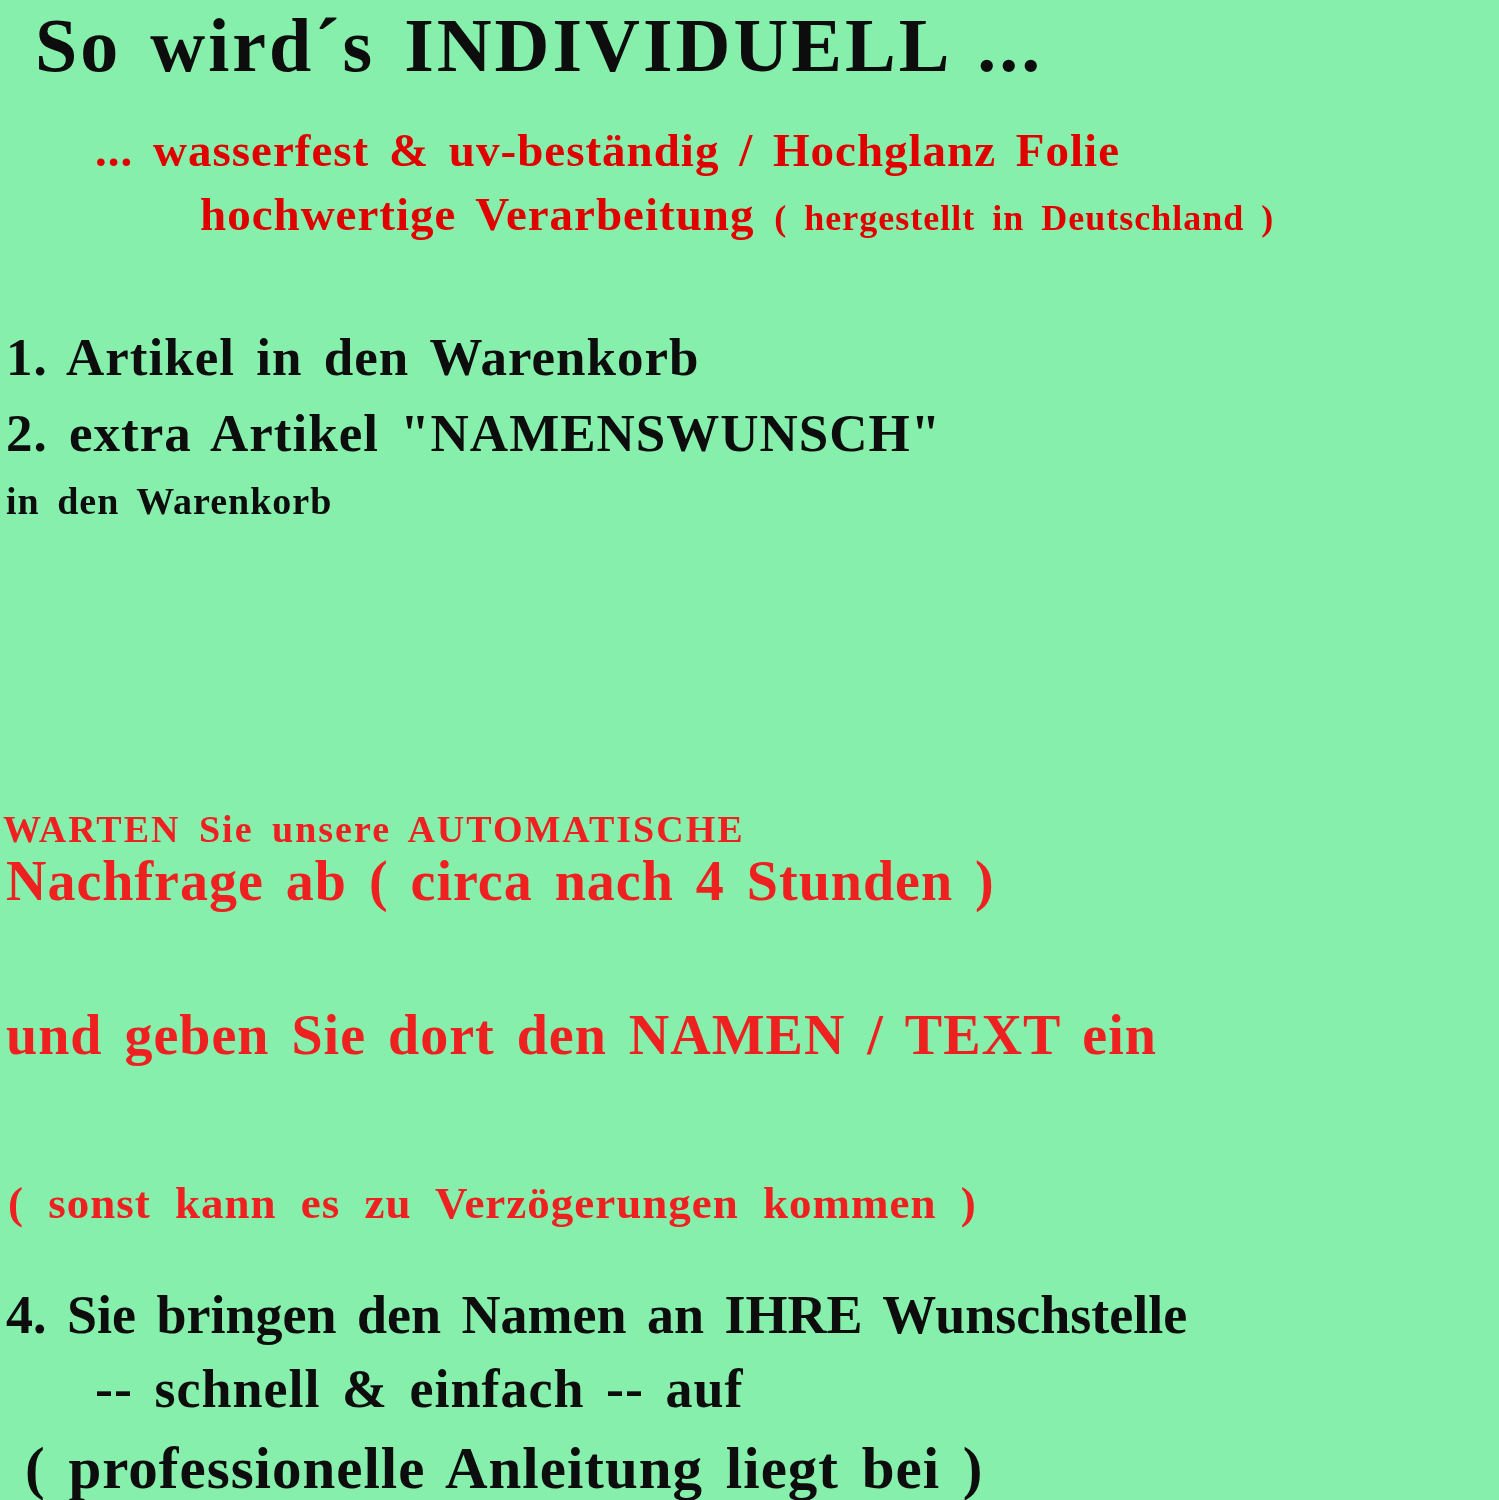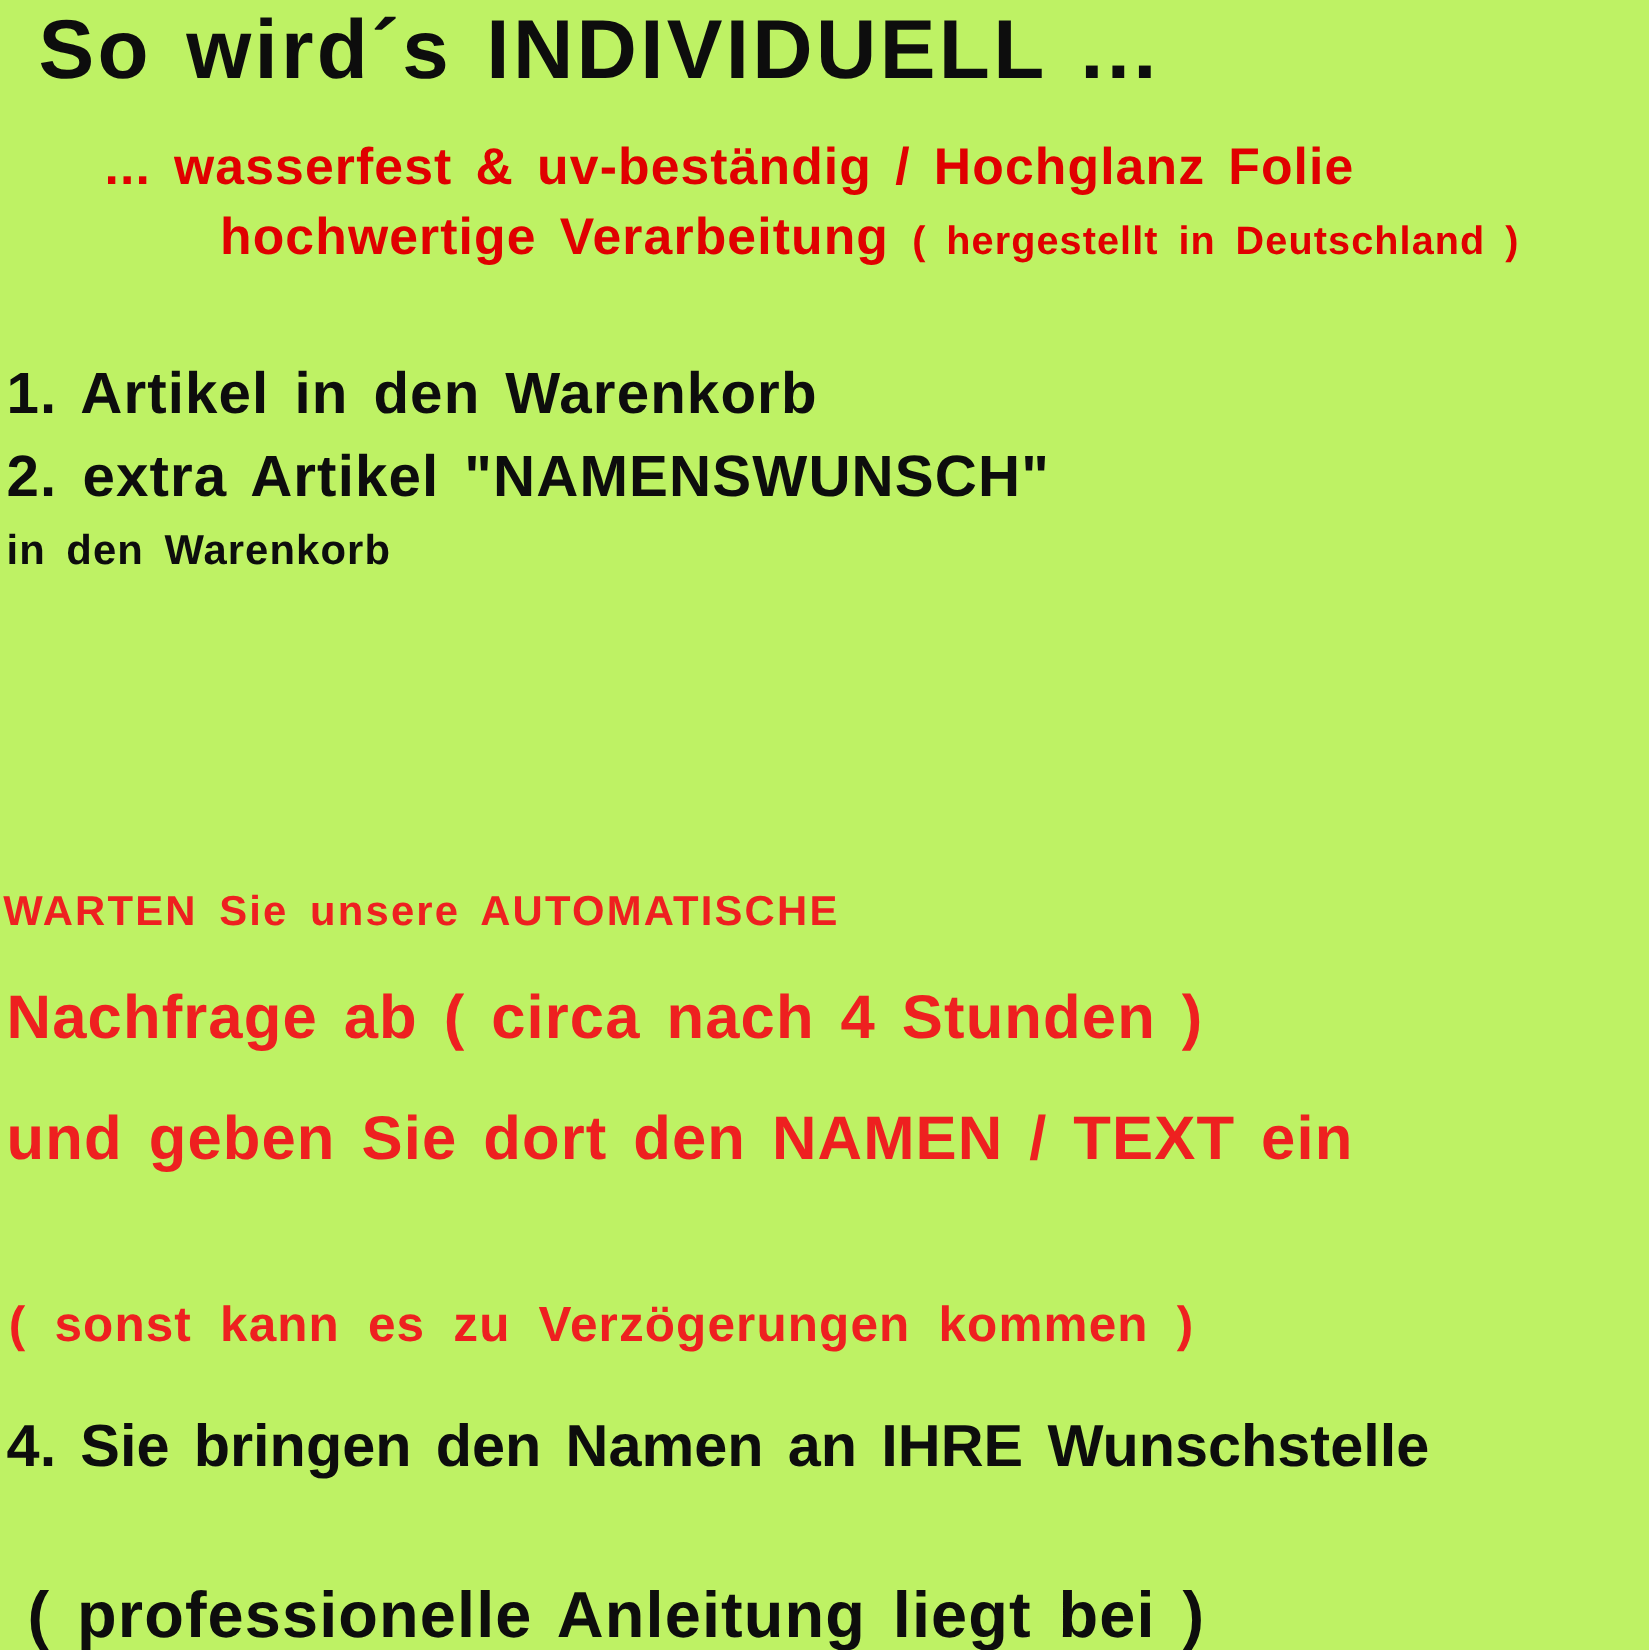--- a/index.html
+++ b/index.html
@@ -4,23 +4,23 @@
 <style>
   html, body {
     margin: 0;
     padding: 0;
     background: #ffffff;
   }
   .canvas {
     position: relative;
     width: 1499px;
     height: 1500px;
-    background: #bef264;
+    background: #86efac;
     overflow: hidden;
-    font-family: Liberation Sans, sans-serif;
+    font-family: Liberation Serif, serif;
     font-weight: bold;
   }
   .line {
     position: absolute;
     line-height: 1.05;
     white-space: pre;
     letter-spacing: 1px;
     word-spacing: 7px;
     margin: 0;
   }
@@ -30,21 +30,21 @@
 
   .l-title    { left: 35px;  top: 6px;    font-size: 76px; letter-spacing: 3px; }
   .l-intro1   { left: 95px;  top: 126px;  font-size: 47px; }
   .l-intro2   { left: 200px; top: 190px;  font-size: 47px; }
   .l-intro2 .note { font-size: 36px; letter-spacing: 1px; }
   .l-step1    { left: 6px;   top: 330px;  font-size: 53px; }
   .l-step2a   { left: 6px;   top: 406px;  font-size: 53px; }
   .l-step2b   { left: 6px;   top: 482px;  font-size: 38px; }
   .l-step3    { left: 6px;   top: 628px;  font-size: 60px; letter-spacing: 2px; }
   .l-warten   { left: 3px;   top: 778px;  font-size: 38px; letter-spacing: 2px; margin-top: 32px; }
-  .l-nachfrage{ left: 6px;   top: 852px;  font-size: 56px; margin-top: 44px; }
+  .l-nachfrage{ left: 6px;   top: 852px;  font-size: 56px; }
   .l-eingabe  { left: 6px;   top: 1006px; font-size: 56px; }
   .l-sonst    { left: 8px;   top: 1150px; font-size: 45px; word-spacing: 12px; margin-top: 30px; }
   .l-step4a   { left: 6px;   top: 1287px; font-size: 54px; letter-spacing: 0; }
   .l-step4b   { left: 95px;  top: 1361px; font-size: 54px; }
   .l-step4c   { left: 25px;  top: 1438px; font-size: 59px; }
 </style>
 </head>
 <body>
 
 <div class="canvas">
@@ -65,16 +65,17 @@
   <p class="line red2 l-warten">WARTEN Sie unsere AUTOMATISCHE</p>
 
   <p class="line red2 l-nachfrage">Nachfrage ab ( circa nach 4 Stunden )</p>
 
   <p class="line red2 l-eingabe">und geben Sie dort den NAMEN / TEXT ein</p>
 
   <p class="line red2 l-sonst">( sonst kann es zu Verzögerungen kommen )</p>
 
   <p class="line black l-step4a">4. Sie bringen den Namen an IHRE Wunschstelle</p>
 
+  <p class="line black l-step4b">-- schnell &amp; einfach -- auf</p>
 
   <p class="line black l-step4c">( professionelle Anleitung liegt bei )</p>
 
 </div>
 
 </body></html>

